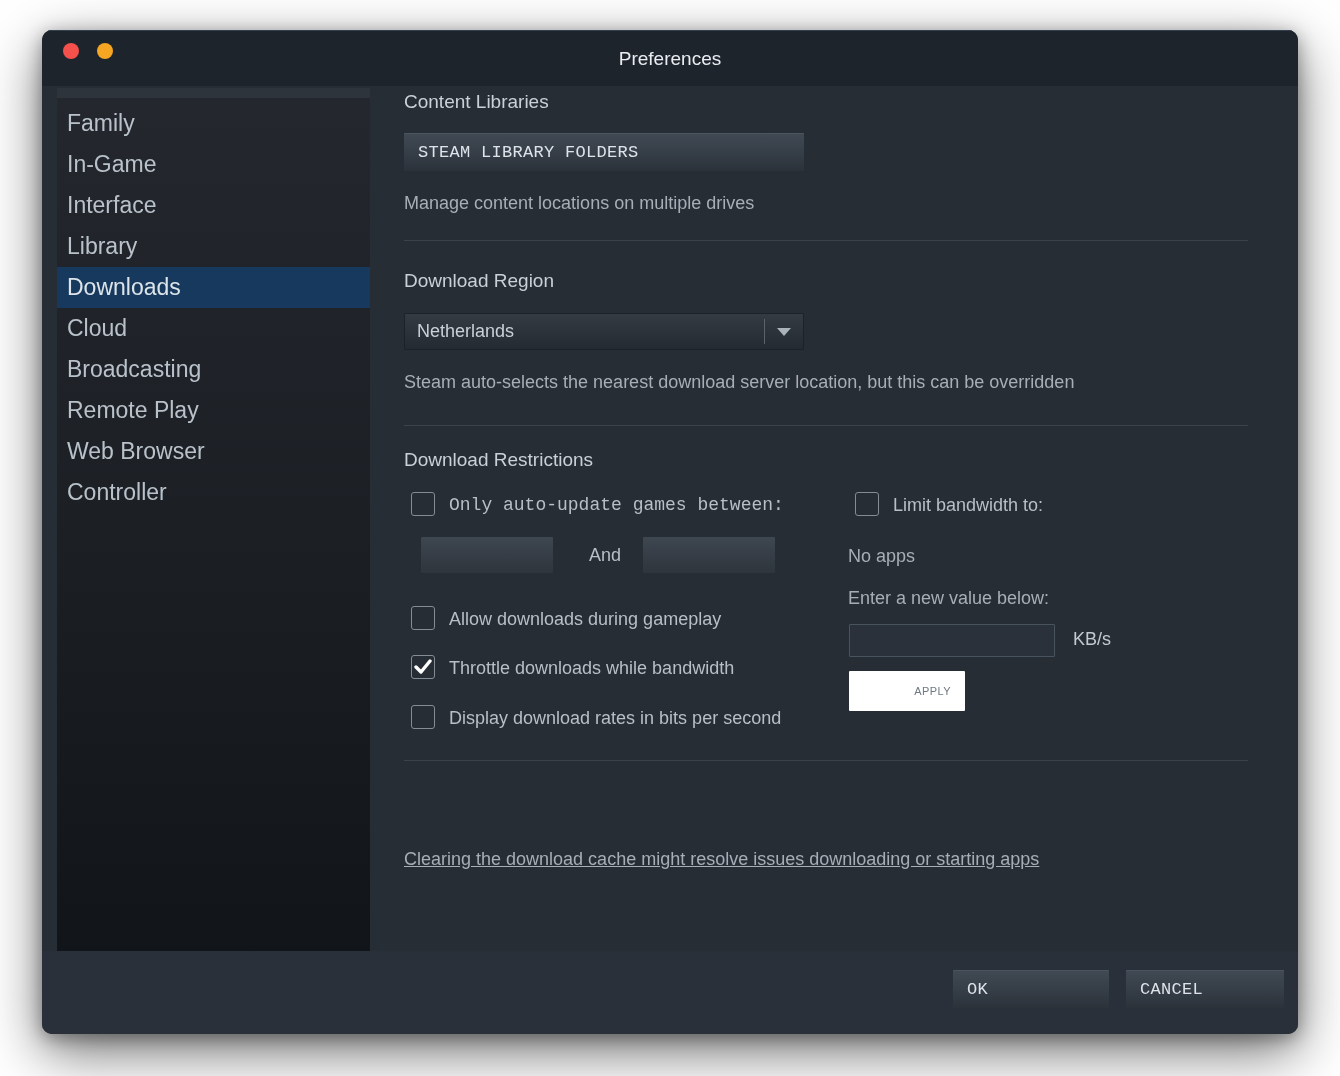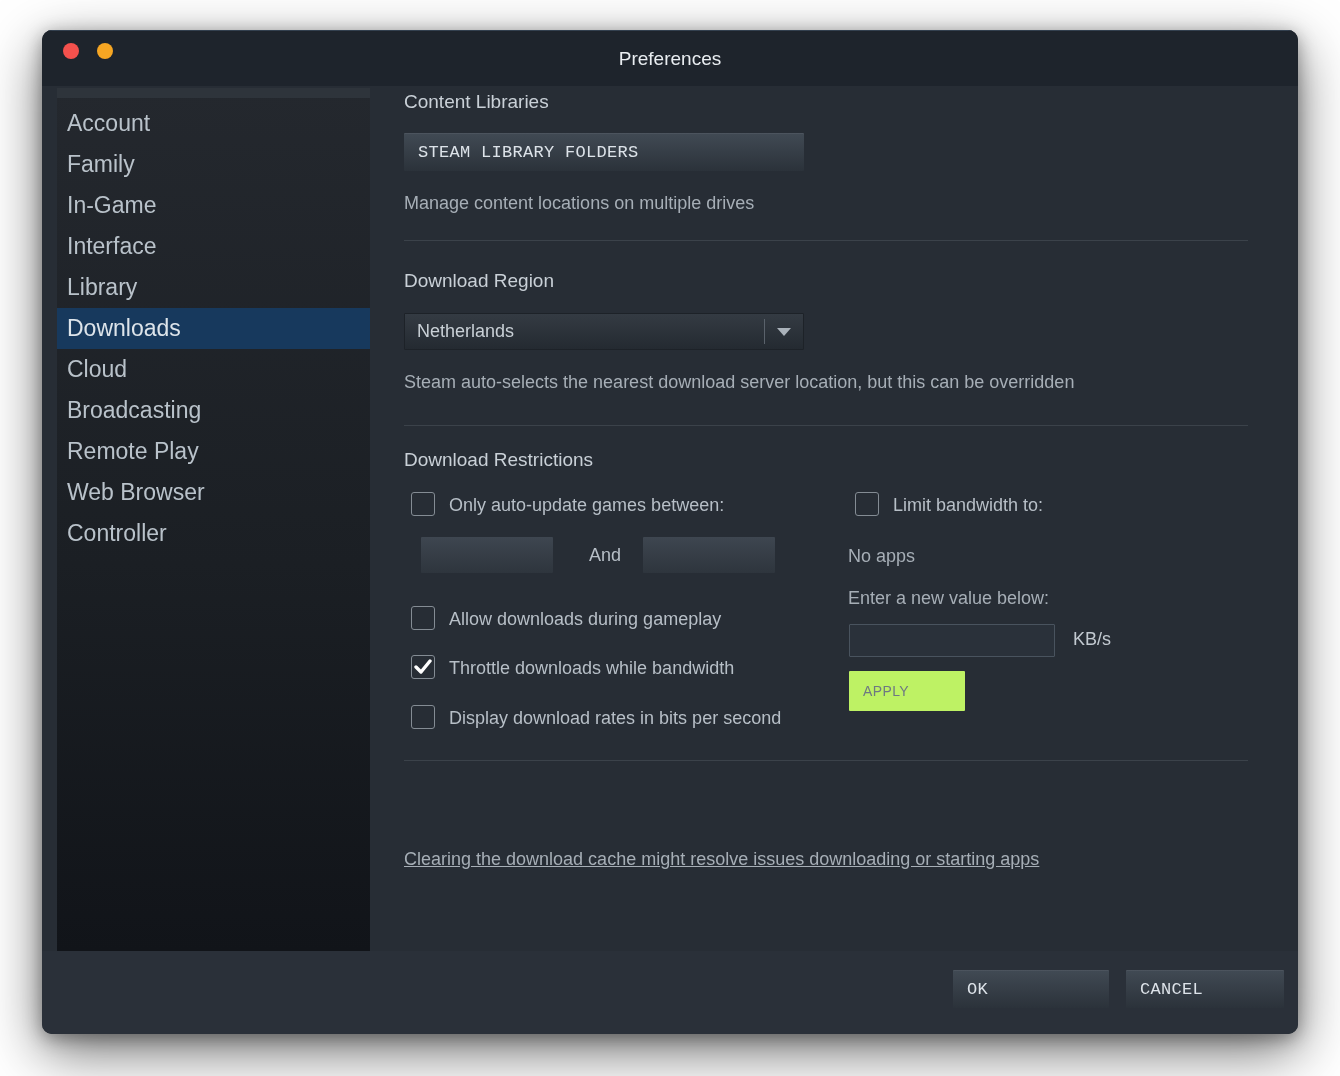--- a/index.html
+++ b/index.html
@@ -69,22 +69,22 @@
   .and-label { position:absolute; color:#b7bfc7; font-size:18px; text-align:center; }
   .text-input {
     position:absolute; left:807px; top:594px; width:206px; height:33px;
     background:#2a313a; border:1px solid #49535e; border-radius:1px;
     color:#dde3e9; font-size:16px; padding:0 8px; outline:none;
     font-family:"Liberation Sans", sans-serif;
   }
   .unit { position:absolute; left:1031px; top:599px; color:#c2c9d0; font-size:18px; }
   .apply-btn {
     position:absolute; left:807px; top:641px; width:116px; height:40px;
-    background:#bef264; border:none; border-radius:1px;
-    color:#6e7882; font-size:14px; letter-spacing:.4px; text-align:left; padding:0 14px;
+    background:#ffffff; border:none; border-radius:1px;
+    color:#6e7882; font-size:11px; letter-spacing:.4px; text-align:right; padding:0 14px;
     font-family:"Liberation Sans", sans-serif;
   }
   
   .footer { position:absolute; left:0; top:921px; width:100%; height:83px; background:#2a3039; }
   .footer .btn { top:19px; }
   .btn-ok { left:911px; width:156px; }
   .btn-cancel { left:1084px; width:158px; }
 </style>
 </head>
 <body>
@@ -95,21 +95,20 @@
     <div class="traffic">
       <span class="tl red"></span>
       <span class="tl yellow"></span>
     </div>
     <div class="title">Preferences</div>
   </div>
 
   <div class="sidebar">
     <div class="sidebar-topstrip"></div>
     <div class="side-list">
-      <div class="side-item">Account</div>
       <div class="side-item">Family</div>
       <div class="side-item">In-Game</div>
       <div class="side-item">Interface</div>
       <div class="side-item">Library</div>
       <div class="side-item selected">Downloads</div>
       <div class="side-item">Cloud</div>
       <div class="side-item">Broadcasting</div>
       <div class="side-item">Remote Play</div>
       <div class="side-item">Web Browser</div>
       <div class="side-item">Controller</div>
@@ -130,21 +129,21 @@
       </span>
   </div>
   <div class="desc" style="left:362px; top:340px;text-align:center;">Steam auto-selects the nearest download server location, but this can be overridden</div>
   <div class="divider" style="top:395px;"></div>
 
   <div class="heading" style="left:362px; top:418px;">Download Restrictions</div>
 
   <span class="checkbox" style="left:369px; top:462px;">
     
   </span>
-  <span class="check-label" style="left:407px; top:463px;">Only auto-update games between:</span>
+  <span class="check-label" style="left:407px; top:463px;font-family:Liberation Mono, monospace;">Only auto-update games between:</span>
 
   <button class="time-field" style="left:379px; top:507px;"></button>
   <span class="and-label" style="left:533px; top:515px; width:60px;">And</span>
   <button class="time-field" style="left:601px; top:507px;"></button>
 
   <span class="checkbox" style="left:369px; top:576px;">
     
   </span>
   <span class="check-label" style="left:407px; top:577px;">Allow downloads during gameplay</span>
 

